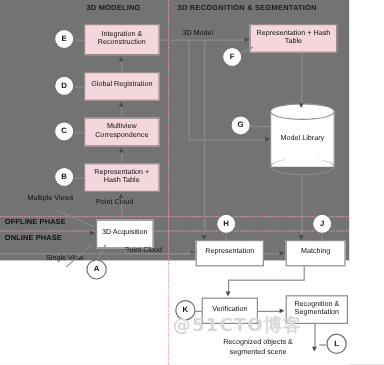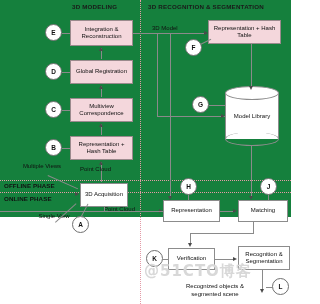--- a/index.html
+++ b/index.html
@@ -1,18 +1,18 @@
 <!DOCTYPE html>
 <html><head>
 <meta charset="utf-8">
 <style>
   html,body{margin:0;padding:0;background:#ffffff;}
   body{width:291px;height:304px;overflow:hidden;
        font-family:"Liberation Sans","DejaVu Sans",sans-serif;}
-  #stage{position:relative;width:291px;height:217px;background:#15803d;}
+  #stage{position:relative;width:291px;height:217px;background:#737373;}
 
   .hdr{position:absolute;font-size:6.2px;font-weight:bold;color:#1a1a1a;
        letter-spacing:.2px;white-space:nowrap;}
 
   .box{position:absolute;box-sizing:border-box;border:1px solid #9a8a8d;
        background:#f4d7dc;display:flex;align-items:center;justify-content:center;
        text-align:center;font-size:6px;line-height:7.5px;color:#111;
        padding:1px 2px;}
   .box.plain{background:#ffffff;border:1px solid #8c8c8c;}
 

